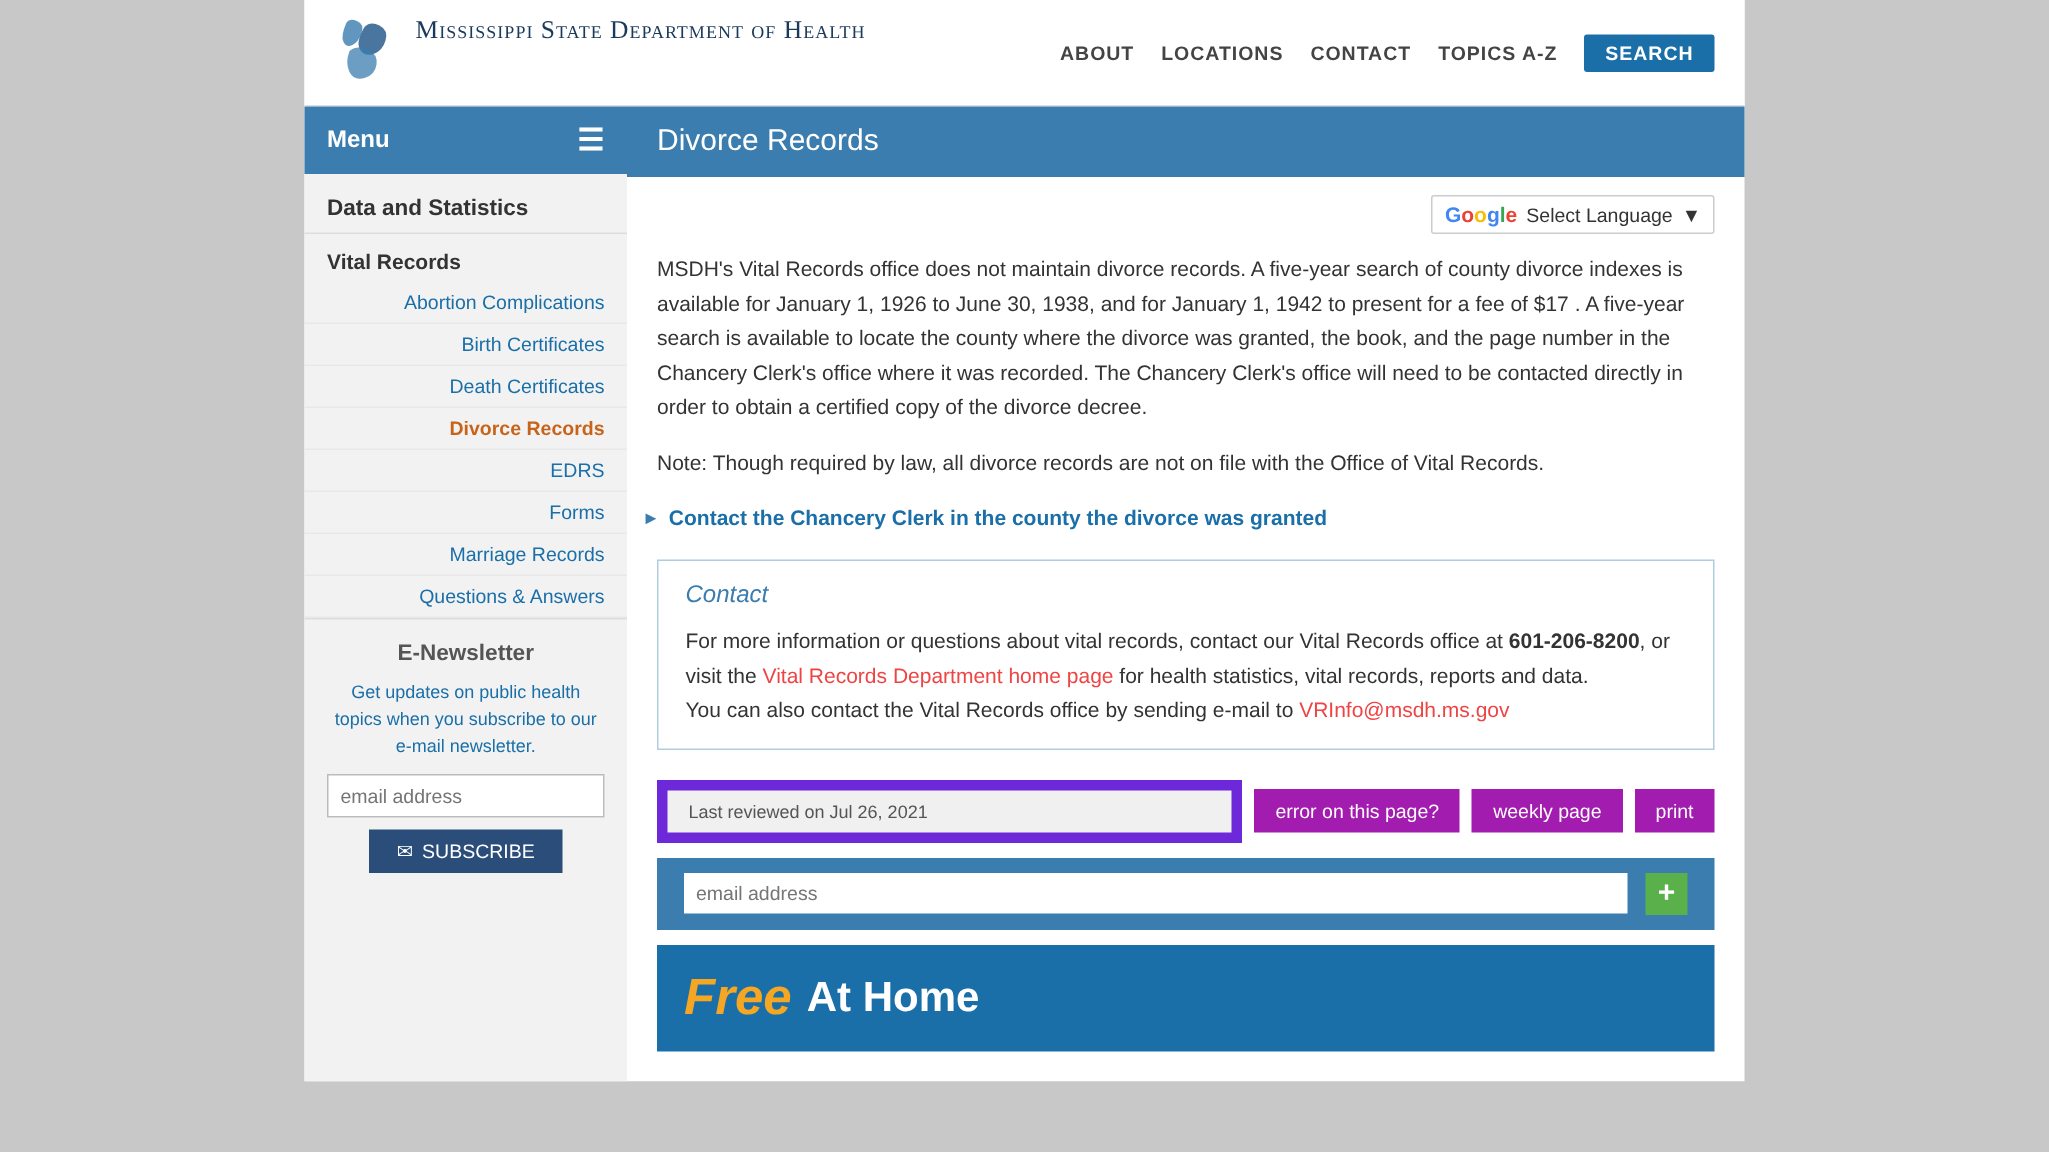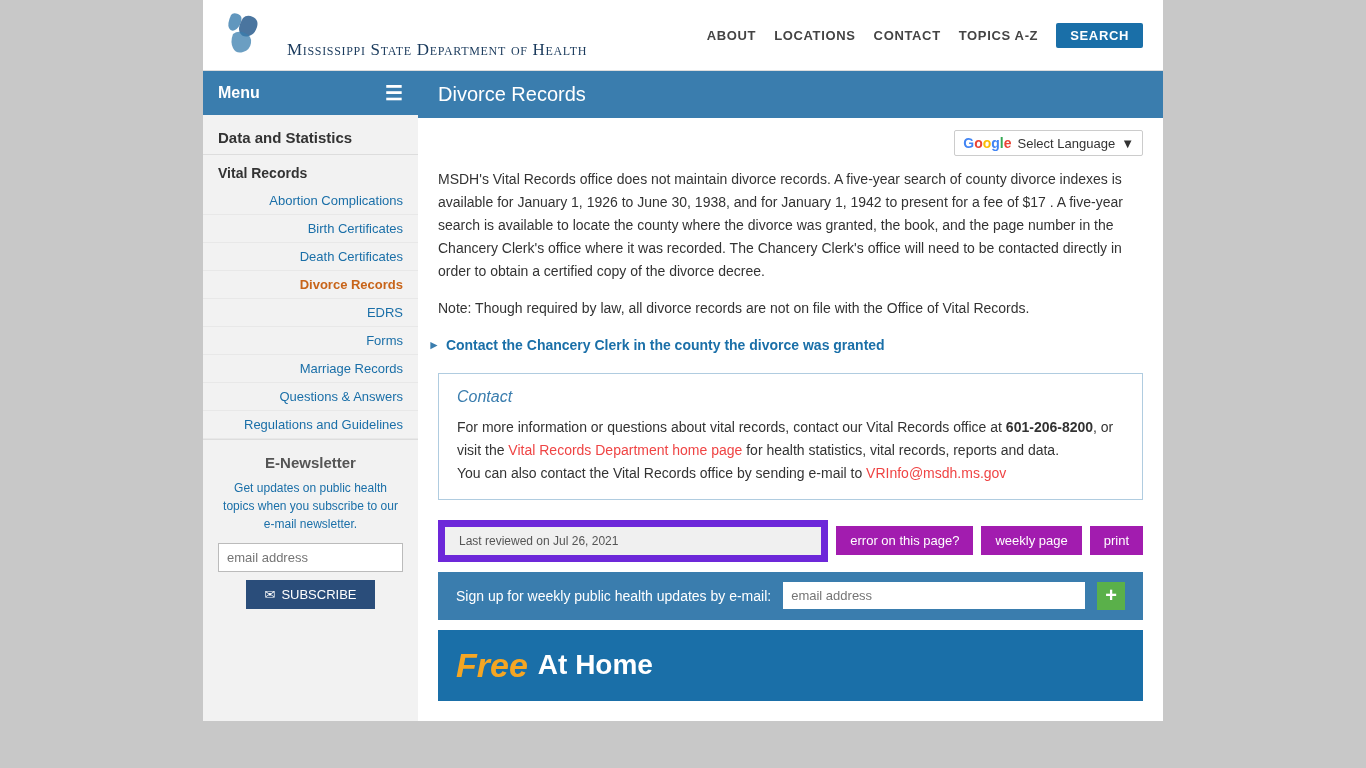--- a/index.html
+++ b/index.html
@@ -18,22 +18,22 @@
     #header {
       background: #fff;
       padding: 10px 20px;
       display: flex;
       align-items: center;
       justify-content: space-between;
       border-bottom: 1px solid #ddd;
     }
     #logo-area {
       display: flex;
-      align-items: flex-end;
-      gap: 24px;
+      align-items: flex-start;
+      gap: 14px;
     }
     #logo-icon {
       width: 40px;
       height: 50px;
       flex-shrink: 0;
     }
     #logo-text {
       font-size: 17px;
       font-family: 'Georgia', serif;
       color: #1a3a5c;
@@ -356,21 +356,20 @@
       <div id="sidebar-section-title">Data and Statistics</div>
       <div class="sidebar-category">Vital Records</div>
       <a class="sidebar-item" href="#">Abortion Complications</a>
       <a class="sidebar-item" href="#">Birth Certificates</a>
       <a class="sidebar-item" href="#">Death Certificates</a>
       <a class="sidebar-item active" href="#">Divorce Records</a>
       <a class="sidebar-item" href="#">EDRS</a>
       <a class="sidebar-item" href="#">Forms</a>
       <a class="sidebar-item" href="#">Marriage Records</a>
       <a class="sidebar-item" href="#">Questions &amp; Answers</a>
-      <a class="sidebar-item" href="#">Regulations and Guidelines</a>
 
       <div id="enewsletter-box">
         <div id="enewsletter-title">E-Newsletter</div>
         <div id="enewsletter-desc">Get updates on public health topics when you subscribe to our e-mail newsletter.</div>
         <input id="email-input-newsletter" type="email" placeholder="email address" style="">
         <button id="subscribe-btn">
           <span>✉</span>
           <span>SUBSCRIBE</span>
         </button>
       </div>
@@ -413,21 +412,20 @@
       </div>
 
       <div id="footer-bar">
         <div id="last-reviewed">Last reviewed on Jul 26, 2021</div>
         <button class="footer-btn">error on this page?</button>
         <button class="footer-btn">weekly page</button>
         <button class="footer-btn">print</button>
       </div>
 
       <div id="signup-strip">
-        <span id="signup-strip-label">Sign up for weekly public health updates by e-mail:</span>
         <input id="signup-email-input" type="email" placeholder="email address" style="">
         <button id="signup-plus-btn">+</button>
       </div>
 
       <div id="bottom-banner">
         <span id="banner-free">Free</span>
         <span id="banner-rest">At Home</span>
       </div>
 
     </div>

